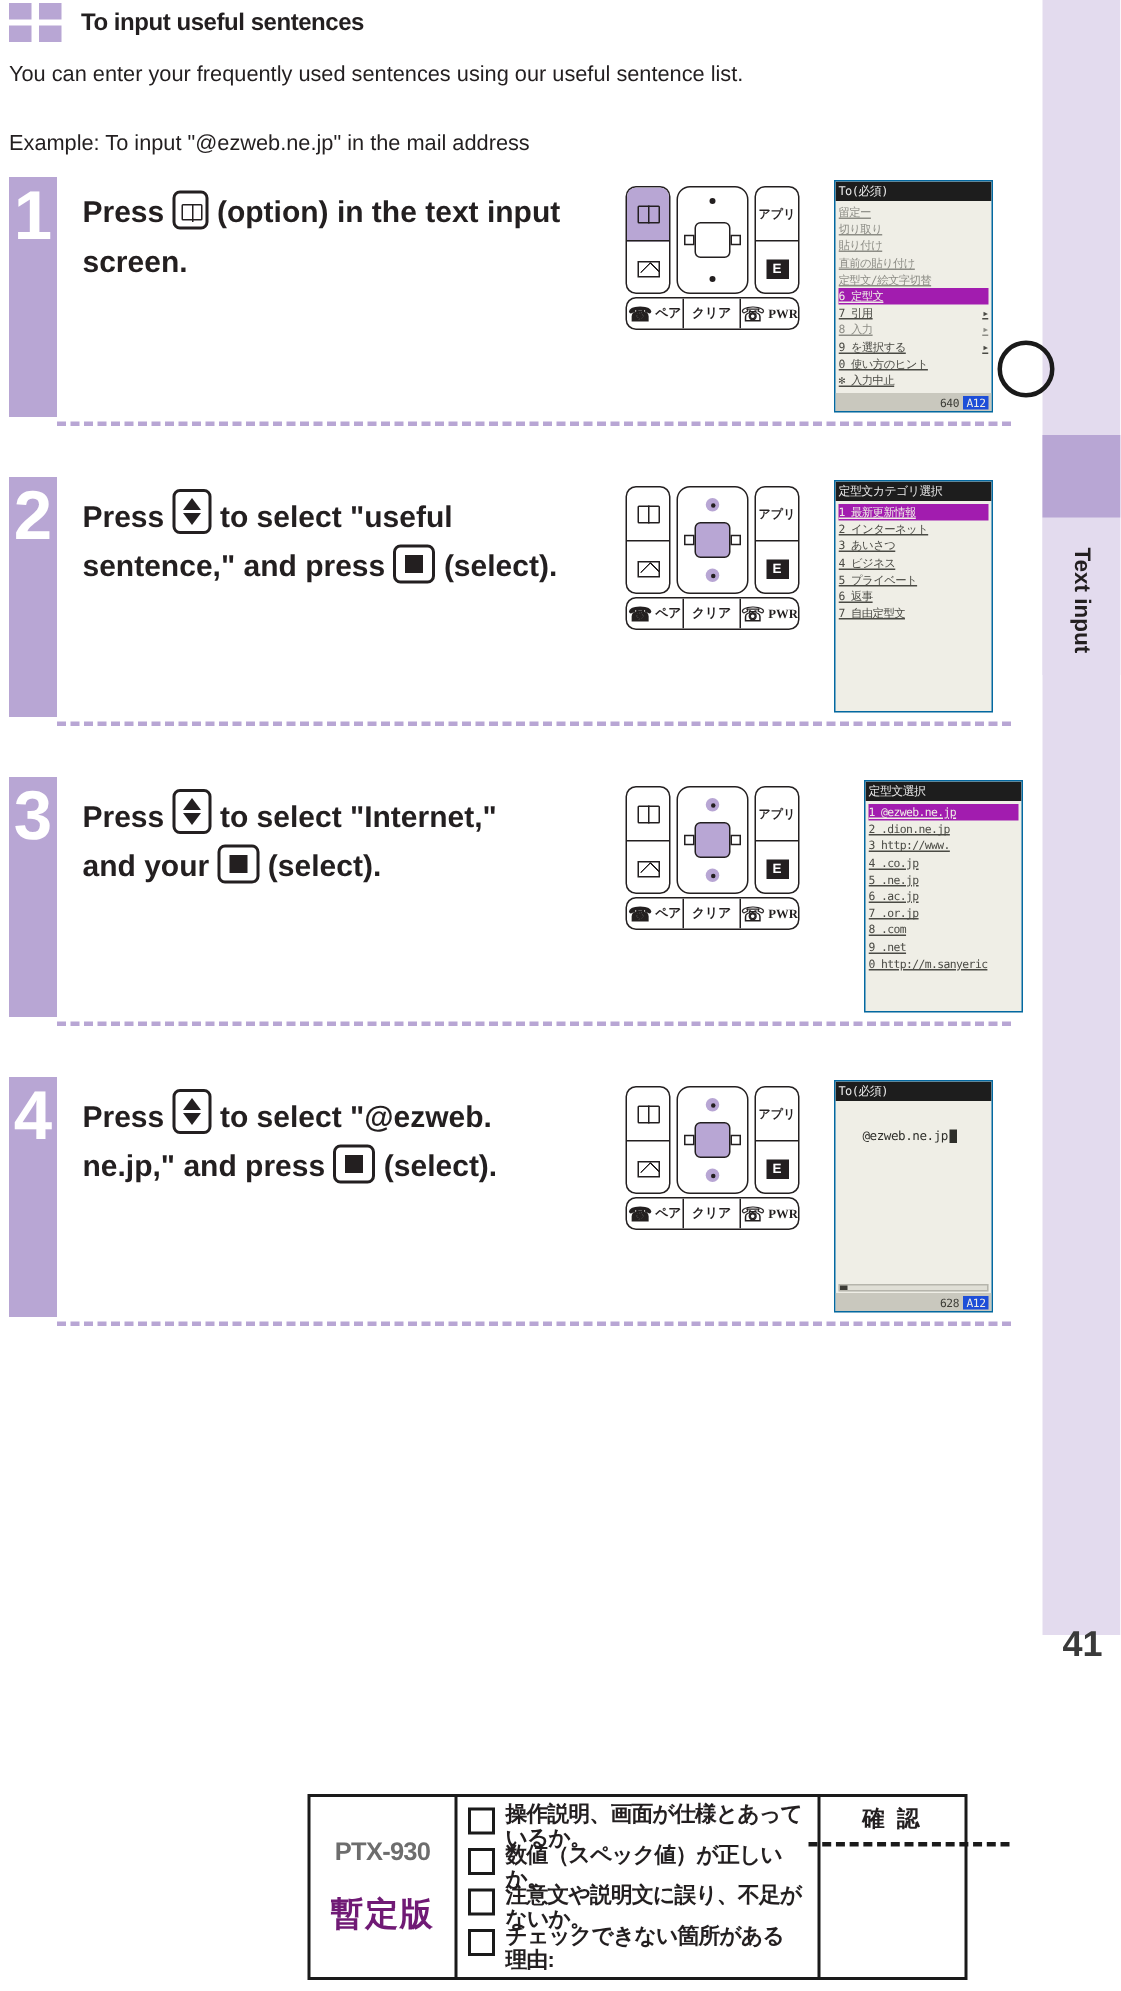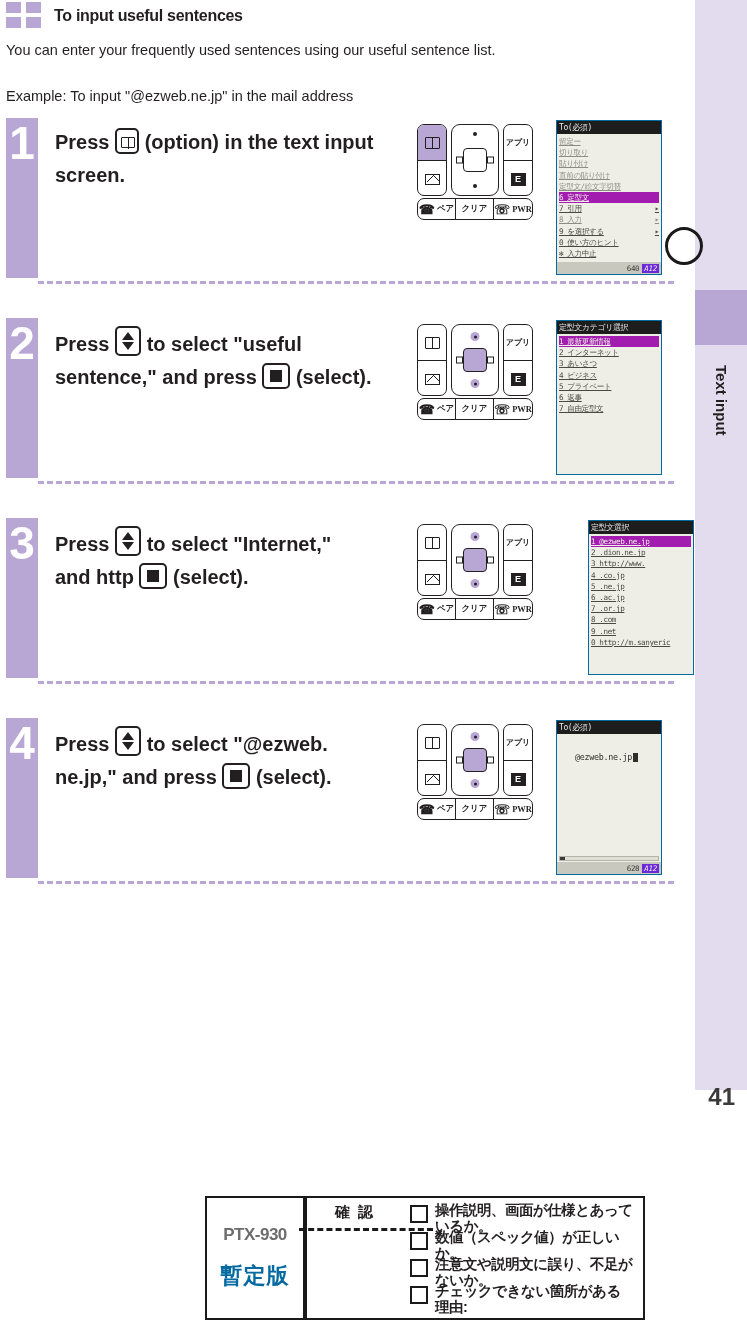--- a/index.html
+++ b/index.html
@@ -202,21 +202,21 @@
     display:flex; justify-content:space-between;text-decoration:underline;
   }
   .ps-row.sel { background:#a21caf; color:#efeee6; }
   .ps-row.faint { color:#8d8d86; }
   .ps-foot {
     position:absolute; bottom:0; left:0; right:0; height:12px;
     background:#c9c8be; color:#3c3c36; font-size:7.5px;
     display:flex; align-items:center; justify-content:flex-end; gap:3px;
     padding-right:2px; letter-spacing:-0.3px;
   }
-  .ps-foot .badge { background:#6d28d9; color:#efeee6; padding:0 2px;font-style:italic; }
+  .ps-foot .badge { background:#1d4ed8; color:#efeee6; padding:0 2px; }
   .ps-text {
     padding:18px; font-size:8.4px; color:#2e2e2a; letter-spacing:-0.3px;
     display:flex; align-items:center;
   }
   .ps-caret { display:inline-block; width:5px; height:9px; background:#2e2e2a; margin-left:1px; }
   .ps-scroll {
     position:absolute; bottom:13px; left:2px; width:100px; height:5px;
     border:1px solid #b6b5ac; background:#e0dfd6;
   }
   .ps-scroll .dot { position:absolute; left:0; top:0; width:5px; height:3px; background:#3c3c36; }
@@ -239,21 +239,21 @@
     position:absolute; left: 205px; top: 1196px;
     width: 440px; height: 124px;
     border: 2px solid #1a1a1a;
     display: flex; background:#fff;
   }
   #pb-left {
     width: 98px; border-right: 2px solid #1a1a1a;
     display:flex; flex-direction:column; align-items:center; justify-content:center; gap:16px;
   }
   #pb-model { font-size: 17px; color:#6d6d6d; font-weight:bold; letter-spacing:-0.5px; }
-  #pb-status { font-size: 22px; color:#0369a1; font-weight:bold; letter-spacing:1px; }
+  #pb-status { font-size: 22px; color:#701a75; font-weight:bold; letter-spacing:1px; }
   #pb-items { flex:1; padding: 5px 0 0 7px; }
   .pb-item { display:flex; align-items:flex-start; gap:7px; height: 27px; }
   .pb-cb { width: 18px; height: 18px; border:2px solid #1a1a1a; flex:none; margin-top:2px; }
   .pb-lbl { font-size: 14.5px; font-weight:bold; line-height:1.1; letter-spacing:-0.5px; }
   .pb-lbl small { display:block; font-size:14.5px; }
   #pb-right {
     width: 98px; border-left: 2px solid #1a1a1a; position:relative;
   }
   #pb-confirm {
     text-align:center; font-size:15px; font-weight:bold; padding-top:5px; letter-spacing:2px;
@@ -462,21 +462,21 @@
 
   <div class="step-sep"></div>
 </div>
 
 <div class="step" style="top:518px;">
   <div class="step-num-bar">3</div>
   <div class="step-body">
     <span>Press</span>
     <span class="key key-ud"><i class="ar-up"></i><i class="ar-dn"></i></span>
     <span>to select "Internet,"</span><br>
-    <span>and http</span>
+    <span>and your</span>
     <span class="key key-sq"><i class="sq"></i></span>
     <span>(select).</span>
   </div>
 
   <div class="keypad" style="left:411px; top:4px;">
     <div class="kp-left">
       <div class="kp-cell divider">
           <span class="ic-book"></span>
         </div>
       <div class="kp-cell">
@@ -506,21 +506,21 @@
       <div>
           <span>クリア</span>
         </div>
       <div>
           <span class="ph-off">☏</span>
           <span>PWR</span>
         </div>
     </div>
   </div>
 
-  <div class="phone-shot" style="left:588px; top:2px;">
+  <div class="phone-shot" style="left:576px; top:2px;">
     <div class="ps-title">定型文選択</div>
     <div class="ps-list">
       <div class="ps-row sel">
           <span>1 @ezweb.ne.jp</span>
         </div>
       <div class="ps-row">
           <span>2 .dion.ne.jp</span>
         </div>
       <div class="ps-row">
           <span>3 http://www.</span>
@@ -620,24 +620,20 @@
   <div class="step-sep"></div>
 </div>
 
 <div id="page-number">41</div>
 
 <div id="proofbox">
   <div id="pb-left">
     <div id="pb-model">PTX-930</div>
     <div id="pb-status">暫定版</div>
   </div>
-  <div id="pb-right">
-    <div id="pb-confirm">確 認</div>
-    <div id="pb-dash"></div>
-  </div>
   <div id="pb-items">
     <div class="pb-item">
       <span class="pb-cb"></span>
       <span class="pb-lbl">操作説明、画面が仕様とあっているか。</span>
     </div>
     <div class="pb-item">
       <span class="pb-cb"></span>
       <span class="pb-lbl">数値（スペック値）が正しいか。</span>
     </div>
     <div class="pb-item">
@@ -645,13 +641,17 @@
       <span class="pb-lbl">注意文や説明文に誤り、不足がないか。</span>
     </div>
     <div class="pb-item">
       <span class="pb-cb"></span>
       <span class="pb-lbl">
         <span>チェックできない箇所がある</span>
         <small>理由:</small>
       </span>
     </div>
   </div>
+  <div id="pb-right">
+    <div id="pb-confirm">確 認</div>
+    <div id="pb-dash"></div>
+  </div>
 </div>
 
 </body></html>

